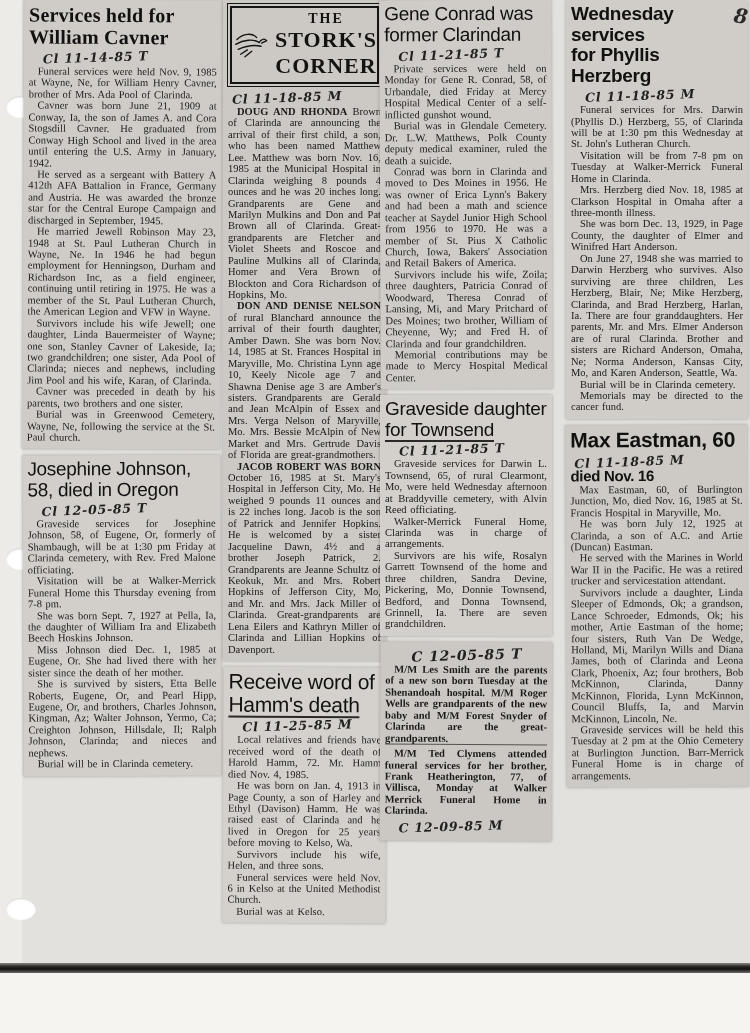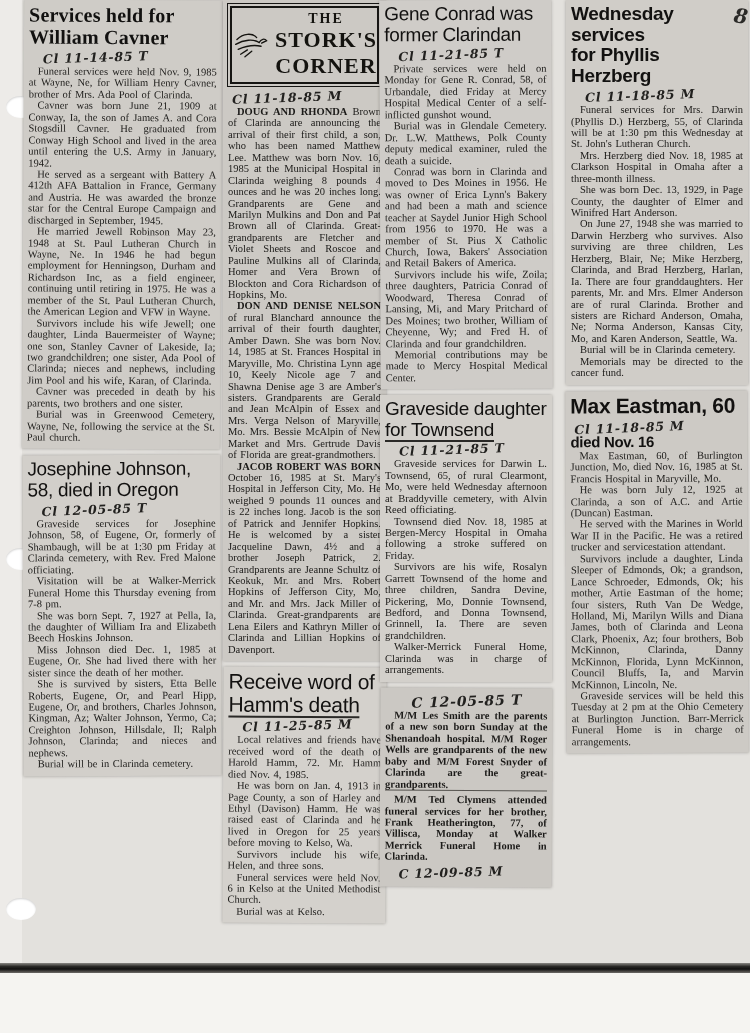--- a/index.html
+++ b/index.html
@@ -165,45 +165,45 @@
     </article>
 
     <article class="clip" style="background:#d3d0cb;">
       <h1 class="headline-sans">
         <span>Graveside daughter</span><br>
         <span class="underlined">for Townsend</span>
       </h1>
       <span class="hand">Cl 11-21-85 T</span>
       <div class="body-text">
         <p>Graveside services for Darwin L. Townsend, 65, of rural Clearmont, Mo, were held Wednesday afternoon at Braddyville cemetery, with Alvin Reed officiating.</p>
-        <p>Townsend died Nov. 18, 1985 at Bergen-Mercy Hospital in Omaha following a stroke suffered on Friday.</p>
+        <p>Walker-Merrick Funeral Home, Clarinda was in charge of arrangements.</p>
         <p>Survivors are his wife, Rosalyn Garrett Townsend of the home and three children, Sandra Devine, Pickering, Mo, Donnie Townsend, Bedford, and Donna Townsend, Grinnell, Ia. There are seven grandchildren.</p>
-        <p>Walker-Merrick Funeral Home, Clarinda was in charge of arrangements.</p>
       </div>
     </article>
 
     <article class="clip tilt-a" style="background:#cbc8c3;">
       <div style="text-align:center;"><span class="hand" style="margin-left:0;font-size:14px;">C 12-05-85 T</span></div>
       <div class="body-text" style="font-weight:700;">
-        <p>M/M Les Smith are the parents of a new son born Sunday at the Shenandoah hospital. M/M Roger Wells are grandparents of the new baby and M/M Forest Snyder of Clarinda are the great-grandparents.</p>
+        <p>M/M Les Smith are the parents of a new son born Tuesday at the Shenandoah hospital. M/M Roger Wells are grandparents of the new baby and M/M Forest Snyder of Clarinda are the great-grandparents.</p>
         <p class="sep-top">M/M Ted Clymens attended funeral services for her brother, Frank Heatherington, 77, of Villisca, Monday at Walker Merrick Funeral Home in Clarinda.</p>
       </div>
       <span class="hand">C 12-09-85 M</span>
     </article>
   </div>
 
   <div class="col" style="left:566px;width:182px;">
     <article class="clip" style="background:#d0cdc8;">
       <h1 class="headline-sans bold">
         <span>Wednesday services</span><br>
         <span>for Phyllis Herzberg</span>
       </h1>
       <span class="hand">Cl 11-18-85 M</span>
       <div class="body-text">
         <p>Funeral services for Mrs. Darwin (Phyllis D.) Herzberg, 55, of Clarinda will be at 1:30 pm this Wednesday at St. John's Lutheran Church.</p>
+        <p>Visitation will be from 7-8 pm on Tuesday at Walker-Merrick Funeral Home in Clarinda.</p>
         <p>Mrs. Herzberg died Nov. 18, 1985 at Clarkson Hospital in Omaha after a three-month illness.</p>
         <p>She was born Dec. 13, 1929, in Page County, the daughter of Elmer and Winifred Hart Anderson.</p>
         <p>On June 27, 1948 she was married to Darwin Herzberg who survives. Also surviving are three children, Les Herzberg, Blair, Ne; Mike Herzberg, Clarinda, and Brad Herzberg, Harlan, Ia. There are four granddaughters. Her parents, Mr. and Mrs. Elmer Anderson are of rural Clarinda. Brother and sisters are Richard Anderson, Omaha, Ne; Norma Anderson, Kansas City, Mo, and Karen Anderson, Seattle, Wa.</p>
         <p>Burial will be in Clarinda cemetery.</p>
         <p>Memorials may be directed to the cancer fund.</p>
       </div>
     </article>
 
     <article class="clip tilt-b" style="background:#cdcac5;">
       <h1 class="headline-sans bold" style="font-size:21px;">

